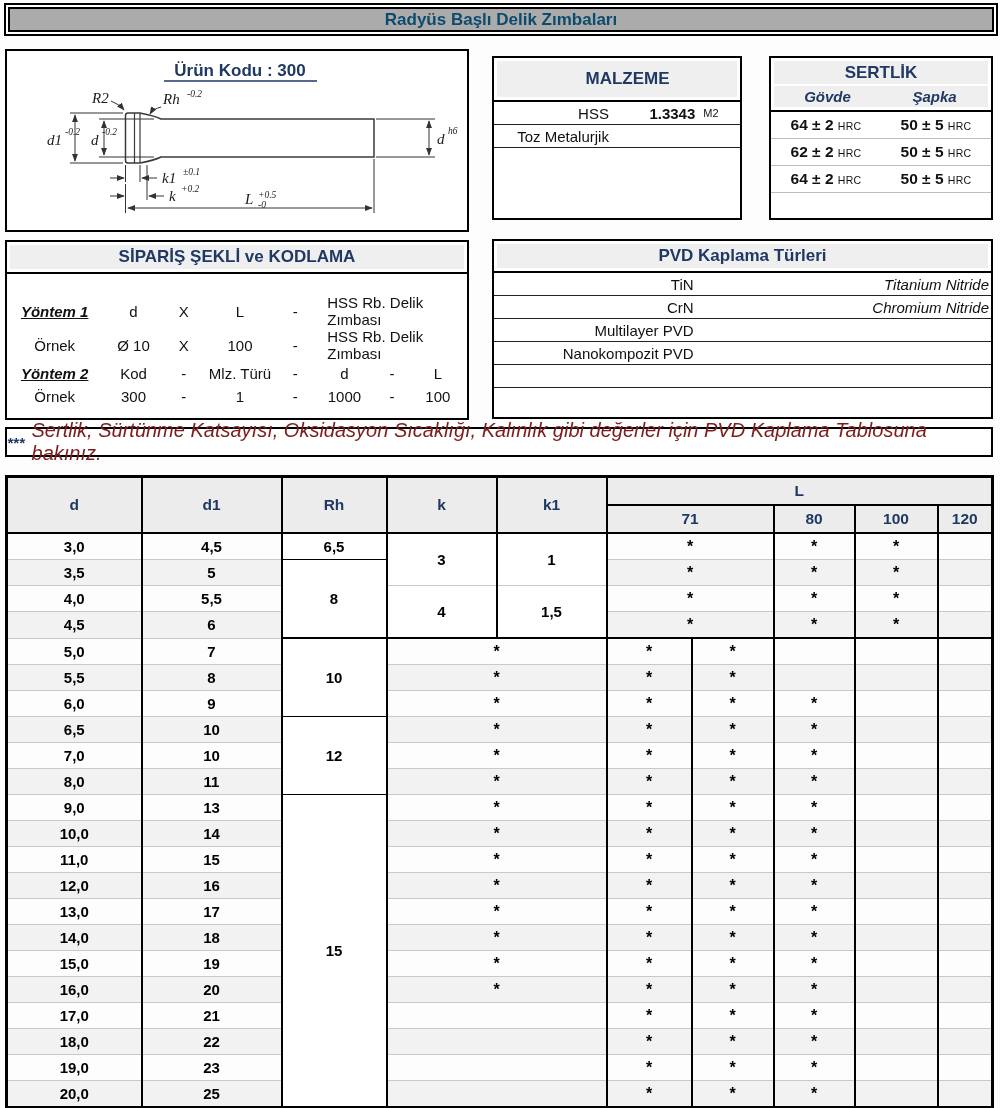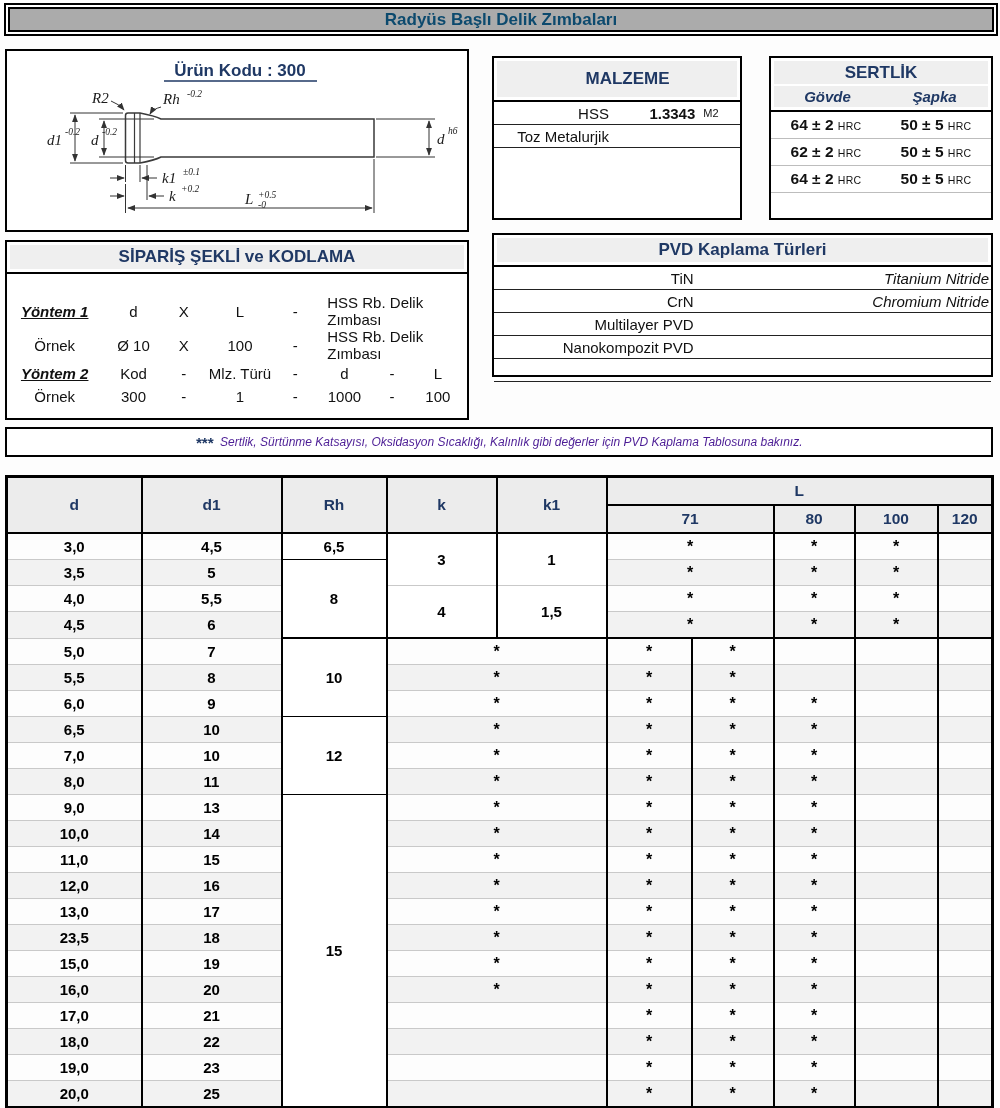--- a/index.html
+++ b/index.html
@@ -28,21 +28,21 @@
   .hrc-val{font-size:15.5px;font-weight:600;}
   .hrc-unit{font-size:10.5px;letter-spacing:.3px;}
   
   .sip{width:100%;table-layout:fixed;font-size:15px;margin-top:20px;}
   .sip td,.sip th{height:23px;text-align:center;font-weight:normal;padding:0;}
   .sip .lbl{font-weight:bold;font-style:italic;text-decoration:underline;}
   .sip .tail{text-align:left;padding-left:14px;}
   
   .note-bar{border:2px solid #000;box-sizing:border-box;display:flex;align-items:center;justify-content:center;gap:7px;background:#fff;}
   .note-stars{color:#1F3864;font-weight:bold;font-style:italic;font-size:15px;}
-  .note-text{font-style:italic;font-size:12px;color:#4c1d95;}
+  .note-text{font-style:italic;font-size:20px;color:#7f1d1d;}
   
   .main{width:986px;table-layout:fixed;border:3px solid #000;}
   .main th{border:2px solid #000;background:#ECECEC;color:#1F3864;font-weight:bold;font-size:15.5px;height:26px;padding:0;}
   .main td{border-left:2px solid #000;border-right:2px solid #000;border-top:1px solid #c9c9c9;border-bottom:1px solid #c9c9c9;
            text-align:center;font-size:15px;font-weight:600;height:25px;padding:0;color:#000;}
   .main td.thin-r{border-right:1px solid #000;}
   .main td.star{font-weight:bold;font-size:16px;}
   .main td.bb1{border-bottom:1px solid #000;}
   .main td.bb2{border-bottom:2px solid #000;}
   .main tbody tr:nth-child(even) td:not(.span-cell){background:#F2F2F2;}
@@ -228,21 +228,21 @@
             <td>1</td>
             <td>-</td>
             <td>1000</td>
             <td>-</td>
             <td>100</td>
           </tr>
         </tbody>
     </table>
   </div>
 
-  <div class="abs panel" style="left:492px;top:233px;width:501px;height:144px;">
+  <div class="abs panel" style="left:492px;top:239px;width:501px;height:180px;">
     <div class="panel-head">
       <div class="strip t17" style="height:24px;line-height:24px;">PVD Kaplama Türleri</div>
     </div>
     <table class="mini" id="pvd-table">
       <colgroup>
           <col style="width:200px">
           <col style="width:293px">
         </colgroup>
       <tbody>
           <tr class="sep">
@@ -448,21 +448,21 @@
           <td>13,0</td>
           <td>17</td>
           <td class="star" colspan="2">*</td>
           <td class="star thin-r">*</td>
           <td class="star">*</td>
           <td class="star">*</td>
           <td class="star"></td>
           <td class="star"></td>
         </tr>
         <tr>
-          <td>23,5</td>
+          <td>14,0</td>
           <td>18</td>
           <td class="star" colspan="2">*</td>
           <td class="star thin-r">*</td>
           <td class="star">*</td>
           <td class="star">*</td>
           <td class="star"></td>
           <td class="star"></td>
         </tr>
         <tr>
           <td>15,0</td>

